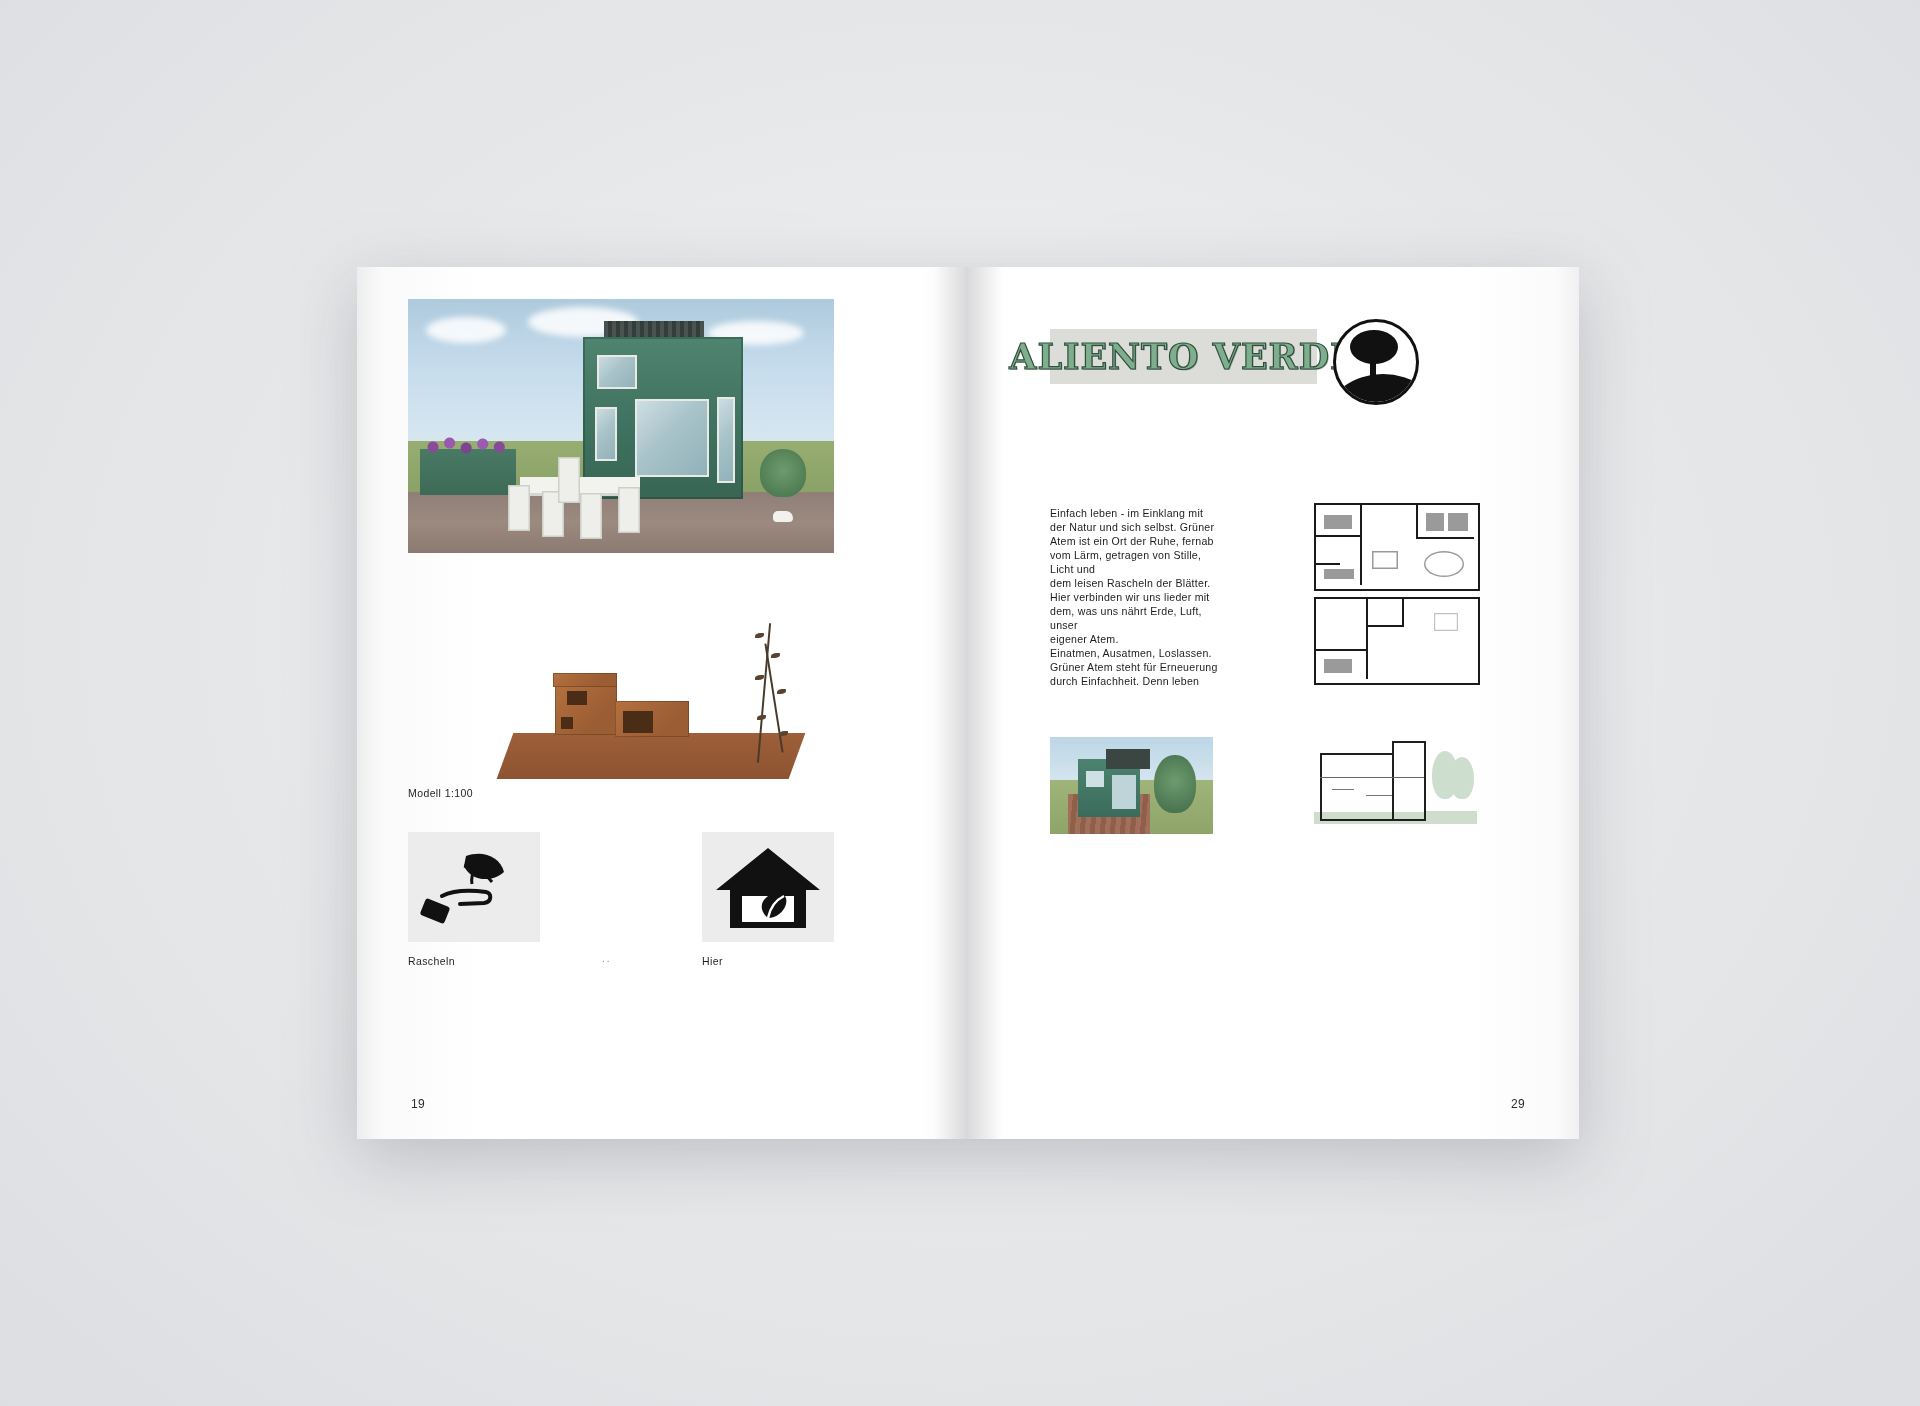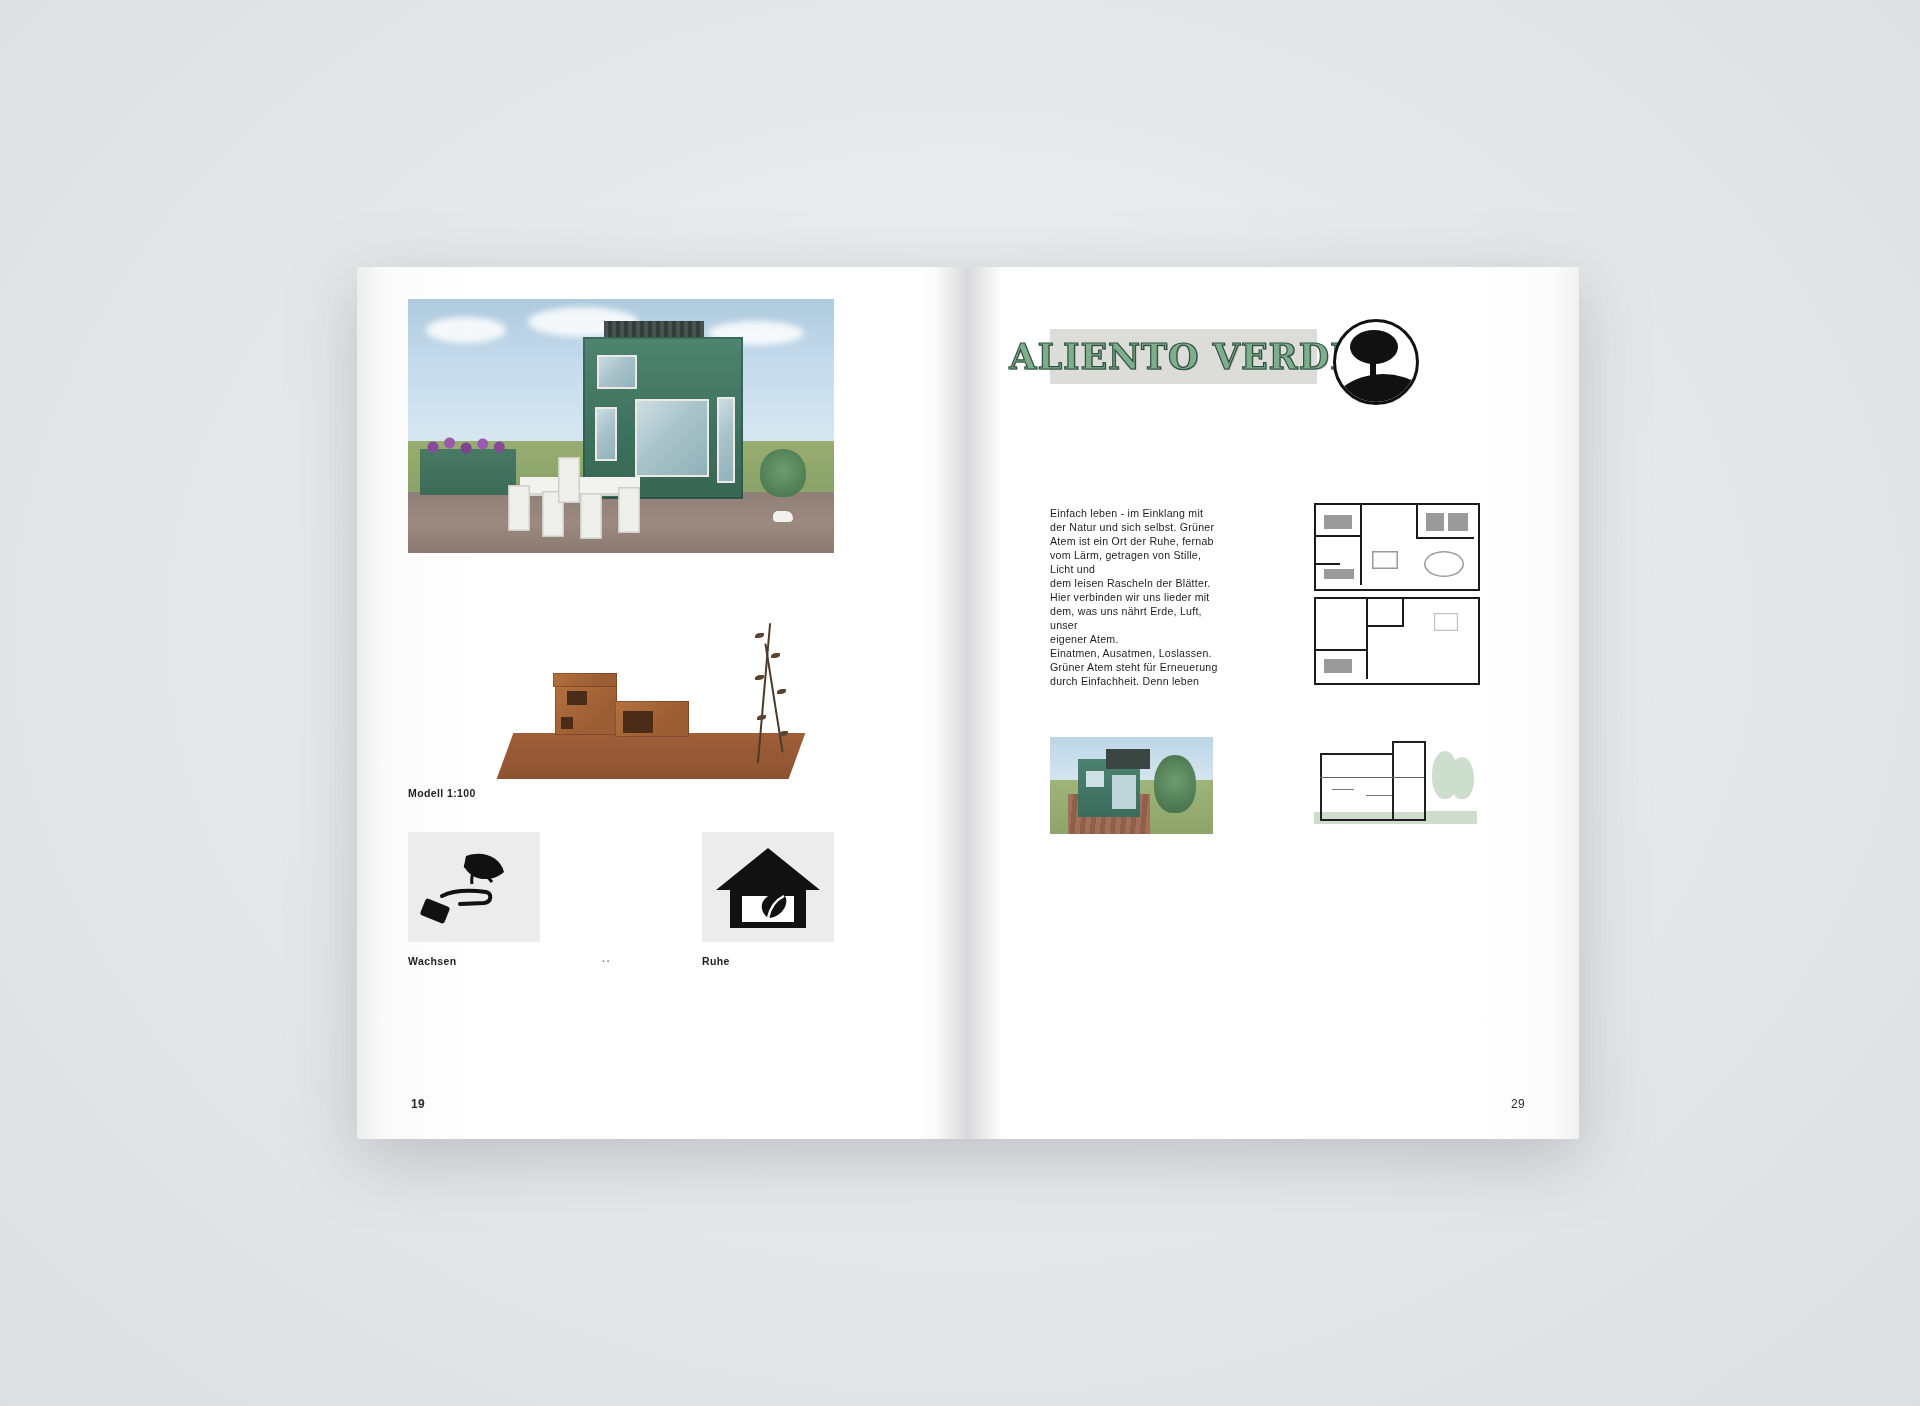--- a/index.html
+++ b/index.html
@@ -32,21 +32,20 @@
   }
   .page {
     position: relative;
     width: 611px;
     height: 872px;
     background: #fdfdfd;
     overflow: hidden;
   }
   .page-left {
     background: linear-gradient(to right, #eceded 0%, #fafafa 4%, #ffffff 20%, #ffffff 92%, #f6f6f6 100%);
-    font-weight: bold;
   }
   .page-right {
     background: linear-gradient(to left, #f0f0f1 0%, #fbfbfb 4%, #ffffff 18%, #ffffff 94%, #f2f2f3 100%);
   }
   .gutter-shadow {
     position: absolute;
     top: 0;
     width: 34px;
     height: 100%;
     pointer-events: none;
@@ -338,31 +337,31 @@
 
       <div class="icon-card left">
         <svg viewBox="0 0 132 110" width="132" height="110">
           <path d="M58 24 C74 18 92 24 96 40 C82 52 62 48 56 34 Z" fill="#111"></path>
           <path d="M56 34 C66 36 78 42 84 50" stroke="#111" stroke-width="3" fill="none"></path>
           <path d="M64 52 C62 40 70 30 82 26" stroke="#111" stroke-width="3" fill="none"></path>
           <path d="M34 64 C46 58 62 58 78 60 C84 61 84 70 76 71 L52 72" stroke="#111" stroke-width="4" fill="none" stroke-linecap="round"></path>
           <rect x="14" y="70" width="26" height="18" rx="3" transform="rotate(22 27 79)" fill="#111"></rect>
         </svg>
       </div>
-      <div class="caption" style="left:51px;top:688px;">Wachsen</div>
+      <div class="caption" style="left:51px;top:688px;">Rascheln</div>
 
       <div class="icon-card right">
         <svg viewBox="0 0 132 110" width="132" height="110">
           <path d="M66 16 L118 58 L104 58 L104 96 L28 96 L28 58 L14 58 Z" fill="#111"></path>
           <rect x="40" y="64" width="52" height="26" fill="#fff"></rect>
           <path d="M66 86 C58 80 56 68 70 62 C80 58 86 64 84 72 C82 80 74 86 66 86 Z" fill="#111"></path>
           <path d="M66 86 C68 76 74 68 82 64" stroke="#fff" stroke-width="2.5" fill="none"></path>
         </svg>
       </div>
-      <div class="caption" style="left:345px;top:688px;">Ruhe</div>
+      <div class="caption" style="left:345px;top:688px;">Hier</div>
 
       <div class="dots">..</div>
 
       <div class="page-number pn-left">19</div>
       <div class="gutter-shadow gutter-left"></div>
     </div>
 
     <div class="page page-right">
       <div class="gutter-shadow gutter-right"></div>
 

